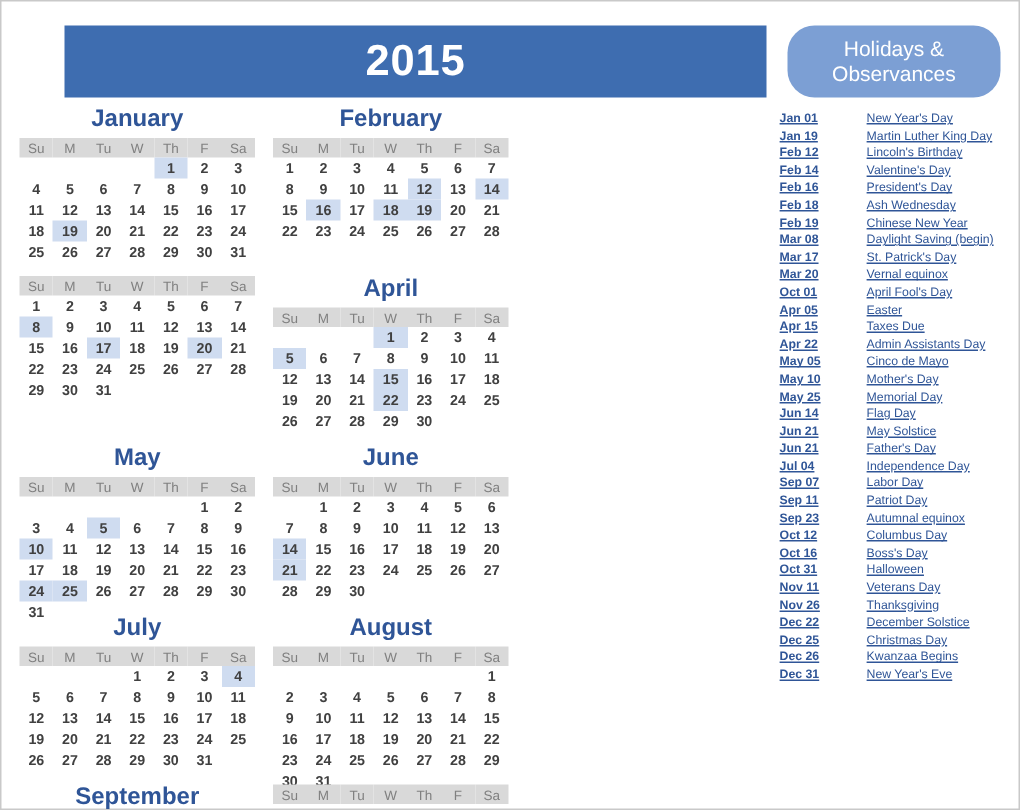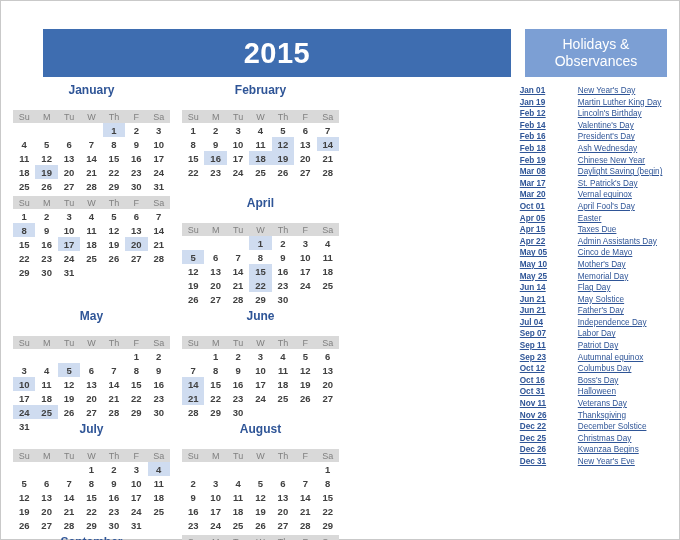--- a/index.html
+++ b/index.html
@@ -19,21 +19,21 @@
     height: 540px;
     box-sizing: border-box;
     border: 1px solid #c9c9c9;
     background: #ffffff;
   }
 
   
   .header-row {
     display: flex;
     align-items: flex-start;
-    padding: 28px 12px 0 14px;
+    padding: 16px 12px 0 14px;
     box-sizing: border-box;
     margin-left: 28px;
   }
   .year-banner {
     width: 494px;
     height: 48px;
     background: #3e6db0;
     color: #ffffff;
     display: flex;
     align-items: center;
@@ -48,20 +48,21 @@
     margin-left: 14px;
     background: #7c9fd4;
     color: #ffffff;
     display: flex;
     flex-direction: column;
     align-items: center;
     justify-content: center;
     font-size: 14px;
     line-height: 17px;
     text-align: center;
+    border-radius: 18px;
   }
 
   
   .body-row {
     display: flex;
     padding: 0 12px 0 6px;
     box-sizing: border-box;
   }
   .months-area {
     width: 508px;
@@ -72,23 +73,23 @@
   
   .month {
     width: 169px;
     box-sizing: border-box;
     padding: 6px 6px 0 6px;
     height: 113px;
   }
   .month-title {
     text-align: center;
     color: #2f5597;
-    font-size: 12px;
+    font-size: 16px;
     font-weight: bold;
-    padding-bottom: 13px;
+    padding-bottom: 3px;
   }
   table.month-grid {
     border-collapse: collapse;
     width: 100%;
     table-layout: fixed;
   }
   table.month-grid th {
     background: #d9d9d9;
     color: #808080;
     font-size: 9px;

